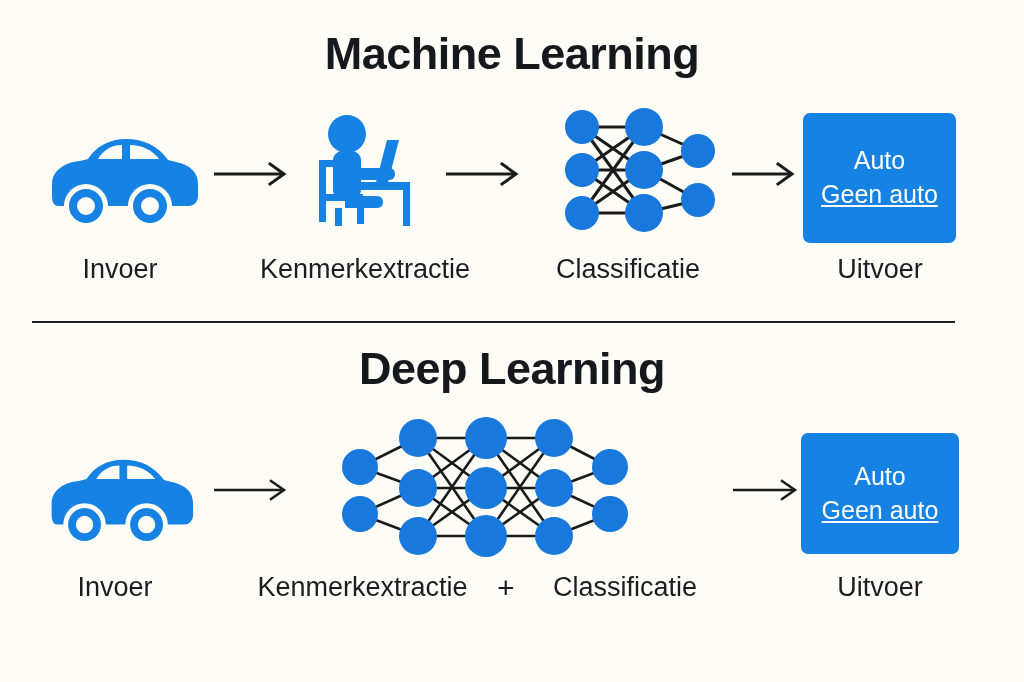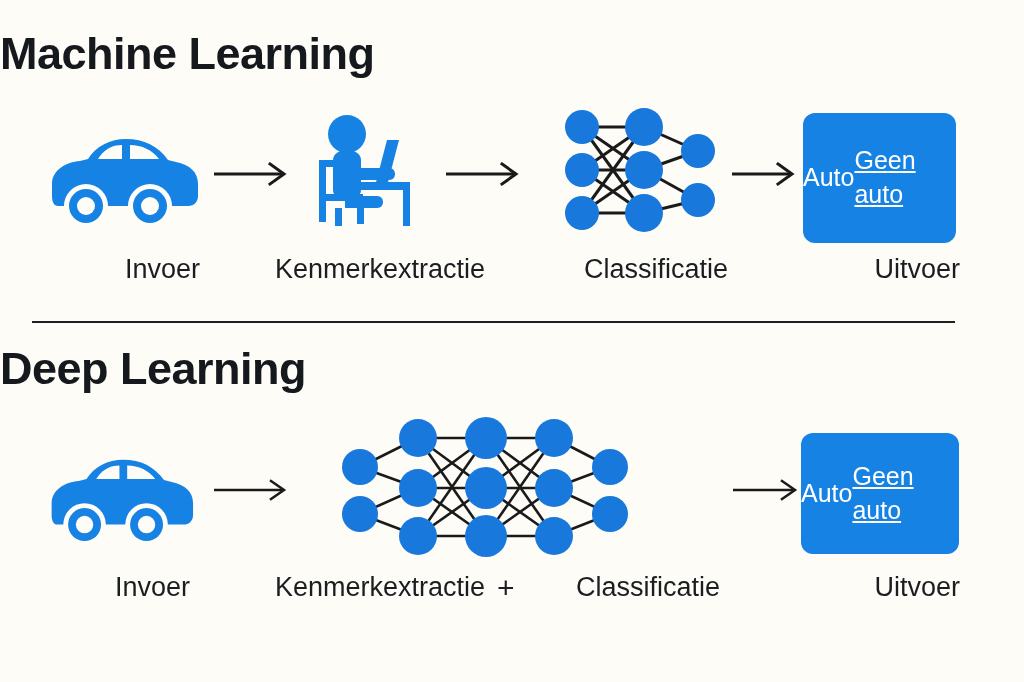--- a/index.html
+++ b/index.html
@@ -16,21 +16,21 @@
   #canvas {
     position: relative;
     width: 1024px;
     height: 682px;
     background: #fdfcf7;
   }
   .section-title {
     position: absolute;
     width: 100%;
     left: 0;
-    text-align: left;
+    text-align: center;
     font-weight: bold;
     color: #15181c;
     letter-spacing: -0.5px;
   }
   #title-ml {
     top: 28px;
     font-size: 45px;
   }
   #title-dl {
     top: 343px;
@@ -39,31 +39,31 @@
   .divider {
     position: absolute;
     left: 32px;
     top: 321px;
     width: 923px;
     height: 2px;
     background: #1d1f23;
   }
   .stage-label {
     position: absolute;
-    text-align: right;
+    text-align: center;
     font-size: 27px;
     color: #1b1d21;
     white-space: nowrap;
   }
   .outbox {
     position: absolute;
     background: #1683e4;
-    border-radius: 12px;
+    border-radius: 7px;
     display: flex;
-    flex-direction: row;
+    flex-direction: column;
     align-items: center;
     justify-content: center;
     color: #ffffff;
   }
   .outbox .line1 { font-size: 25px; line-height: 1.35; }
   .outbox .line2 { font-size: 25px; line-height: 1.35; text-decoration: underline; }
   .icon-wrap { position: absolute; }
   .arrow-wrap { position: absolute; }
   .net-wrap { position: absolute; }
   .plus-sign {

